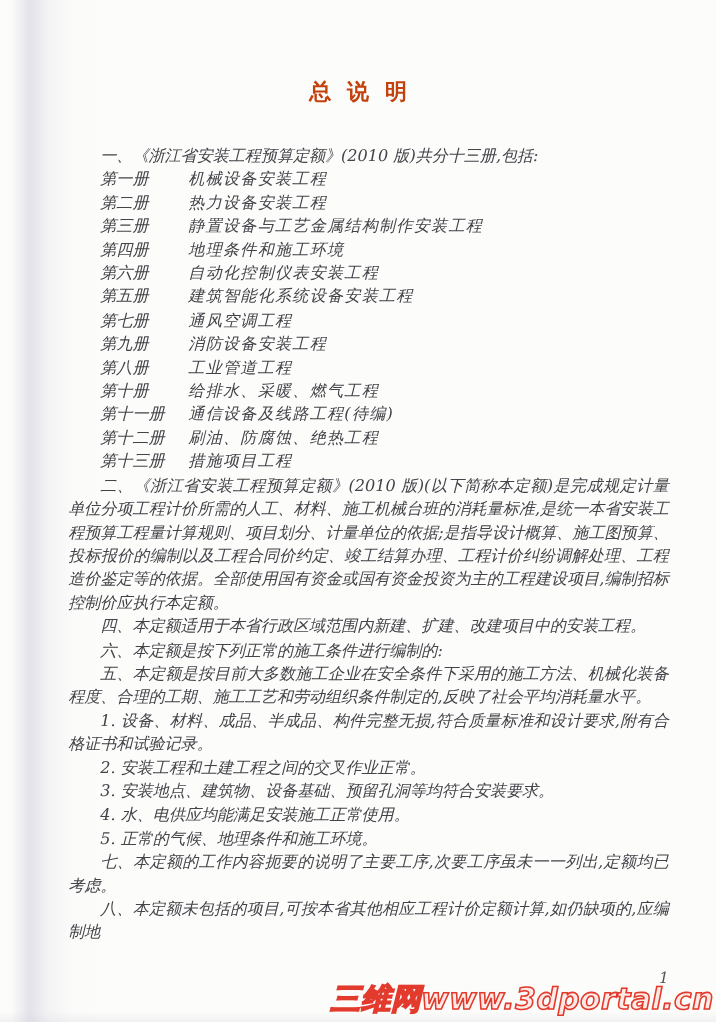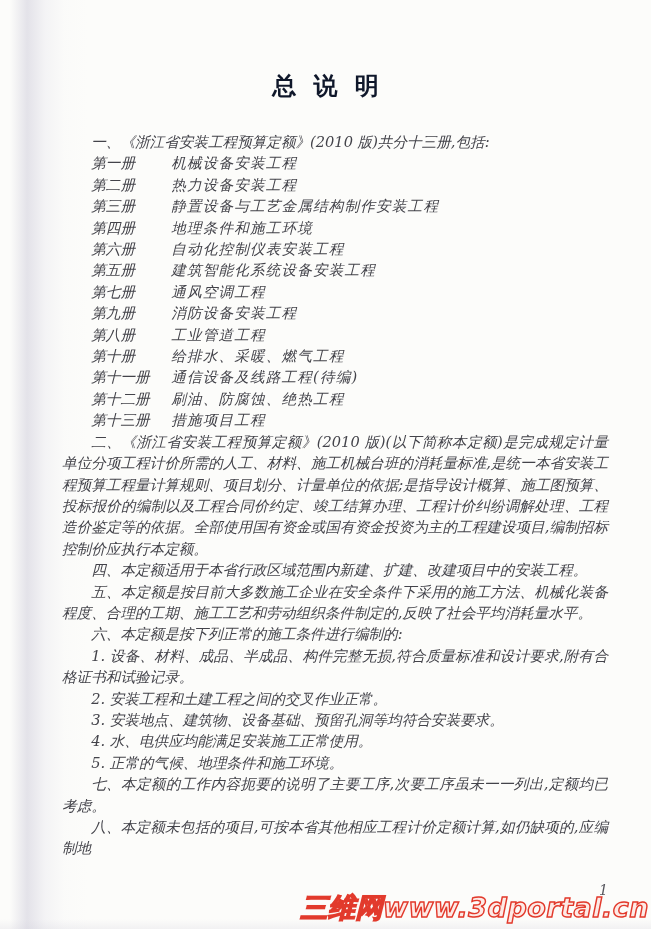--- a/index.html
+++ b/index.html
@@ -25,21 +25,21 @@
   }
   .edge-shadow-bottom{
     position:absolute;left:0;right:0;bottom:0;height:10px;
     background:linear-gradient(180deg,rgba(255,255,255,0),rgba(210,208,220,0.25));
     pointer-events:none;
   }
   .page-title{
     position:absolute;top:70px;left:0;width:100%;
     text-align:center;
     font-family:"DejaVu Sans","Liberation Sans",sans-serif;
-    font-size:24px;font-weight:700;color:#0f172a;
+    font-size:20px;font-weight:700;color:#c2410c;
     letter-spacing:0.72em;text-indent:0.72em;
     margin:0;
   }
   .content{
     position:absolute;left:62px;top:131px;width:546px;
     font-size:14.6px;line-height:21.4px;color:#43434a;
     font-style:italic;
     text-align:justify;
   }
   .content p{margin:0;text-indent:2em;}
@@ -84,22 +84,22 @@
       <div class="vol-row"><span class="vol-label">第九册</span><span class="vol-title">消防设备安装工程</span></div>
       <div class="vol-row"><span class="vol-label">第八册</span><span class="vol-title">工业管道工程</span></div>
       <div class="vol-row"><span class="vol-label">第十册</span><span class="vol-title">给排水、采暖、燃气工程</span></div>
       <div class="vol-row"><span class="vol-label">第十一册</span><span class="vol-title">通信设备及线路工程(待编)</span></div>
       <div class="vol-row"><span class="vol-label">第十二册</span><span class="vol-title">刷油、防腐蚀、绝热工程</span></div>
       <div class="vol-row"><span class="vol-label">第十三册</span><span class="vol-title">措施项目工程</span></div>
     </div>
 
     <p>二、《浙江省安装工程预算定额》(2010 版)(以下简称本定额)是完成规定计量单位分项工程计价所需的人工、材料、施工机械台班的消耗量标准,是统一本省安装工程预算工程量计算规则、项目划分、计量单位的依据;是指导设计概算、施工图预算、投标报价的编制以及工程合同价约定、竣工结算办理、工程计价纠纷调解处理、工程造价鉴定等的依据。全部使用国有资金或国有资金投资为主的工程建设项目,编制招标控制价应执行本定额。</p>
     <p>四、本定额适用于本省行政区域范围内新建、扩建、改建项目中的安装工程。</p>
+    <p>六、本定额是按下列正常的施工条件进行编制的:</p>
     <p>五、本定额是按目前大多数施工企业在安全条件下采用的施工方法、机械化装备程度、合理的工期、施工工艺和劳动组织条件制定的,反映了社会平均消耗量水平。</p>
-    <p>六、本定额是按下列正常的施工条件进行编制的:</p>
     <p>1. 设备、材料、成品、半成品、构件完整无损,符合质量标准和设计要求,附有合格证书和试验记录。</p>
     <p>2. 安装工程和土建工程之间的交叉作业正常。</p>
     <p>3. 安装地点、建筑物、设备基础、预留孔洞等均符合安装要求。</p>
     <p>4. 水、电供应均能满足安装施工正常使用。</p>
     <p>5. 正常的气候、地理条件和施工环境。</p>
     <p>七、本定额的工作内容扼要的说明了主要工序,次要工序虽未一一列出,定额均已考虑。</p>
     <p>八、本定额未包括的项目,可按本省其他相应工程计价定额计算,如仍缺项的,应编制地</p>
   </div>
 
   <div class="page-number">1</div>

